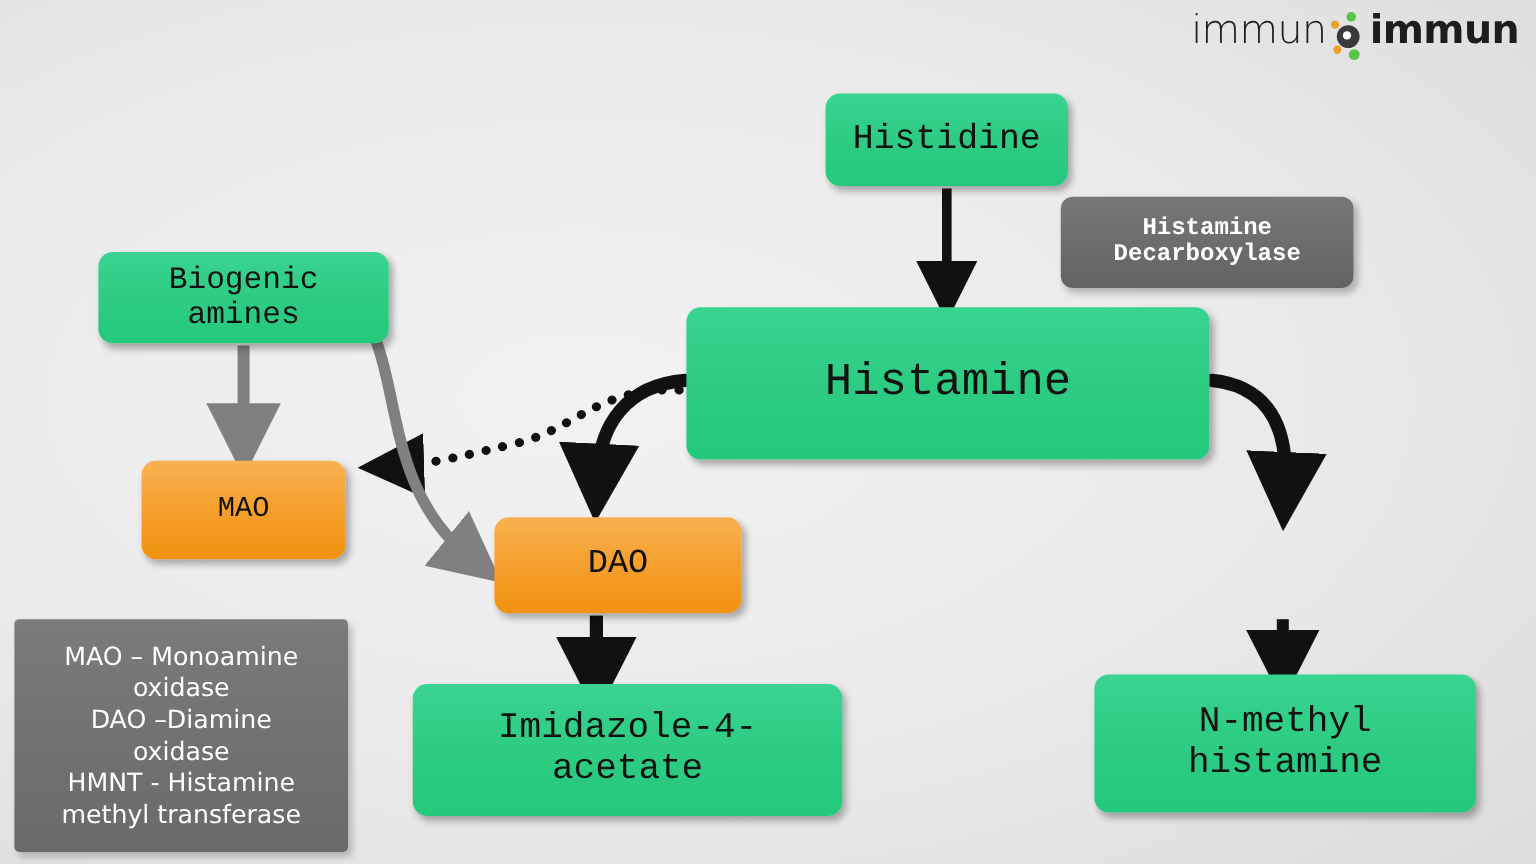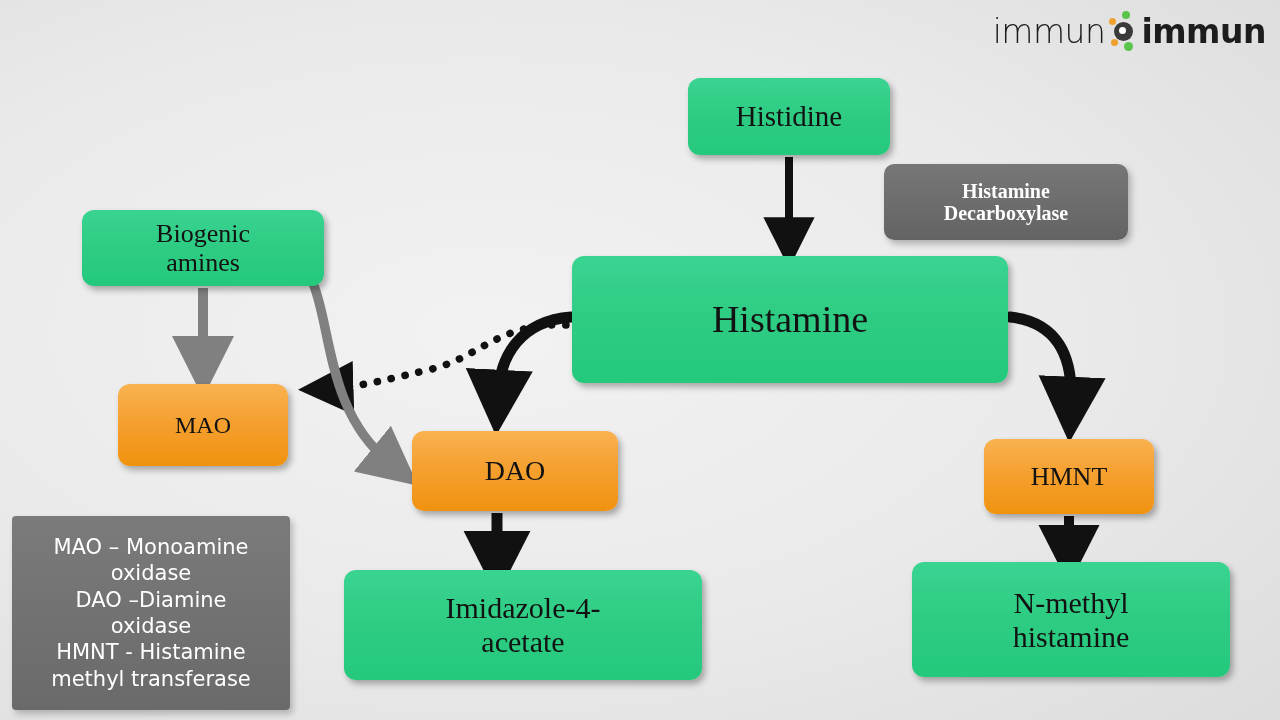--- a/index.html
+++ b/index.html
@@ -46,21 +46,21 @@
     white-space: pre-line;
   }
 
   
   #logo {
     position: absolute;
     right: 14px;
     top: 8px;
     height: 46px;
     display: flex;
-    align-items: center;
+    align-items: flex-start;
   }
   .logo-word {
     font-family: "DejaVu Sans", sans-serif;
     font-size: 33px;
     color: #1d1d1d;
     letter-spacing: -0.5px;
     line-height: 1;
   }
   .logo-light { font-weight: 300; }
   .logo-bold { font-weight: bold; }
@@ -96,21 +96,21 @@
 
   
   .node {
     position: absolute;
     border-radius: 12px;
     display: flex;
     align-items: center;
     justify-content: center;
     text-align: center;
     color: #121212;
-    font-family: Liberation Serif, serif;
+    font-family: Liberation Mono, monospace;
     font-weight: normal;
     line-height: 1.12;
     box-shadow: 3px 4px 6px rgba(0,0,0,0.30);
     white-space: pre-line;
     box-sizing: border-box;
     padding: 2px 8px;
   }
   .node.green {
     background: linear-gradient(180deg, #3ad492 0%, #2ecc83 48%, #24c97c 100%);
   }
@@ -237,21 +237,20 @@
 
   <div id="node-histamine" class="node green">Histamine</div>
 
   <div id="node-biogenic-amines" class="node green">Biogenic
 amines</div>
 
   <div id="node-mao" class="node orange">MAO</div>
 
   <div id="node-dao" class="node orange">DAO</div>
 
-  <div id="node-hmnt" class="node orange">HMNT</div>
 
   <div id="node-imidazole" class="node green">Imidazole-4-
 acetate</div>
 
   <div id="node-nmethyl" class="node green">N-methyl
 histamine</div>
 
   <div id="node-histamine-decarboxylase" class="node gray">Histamine
 Decarboxylase</div>
 

